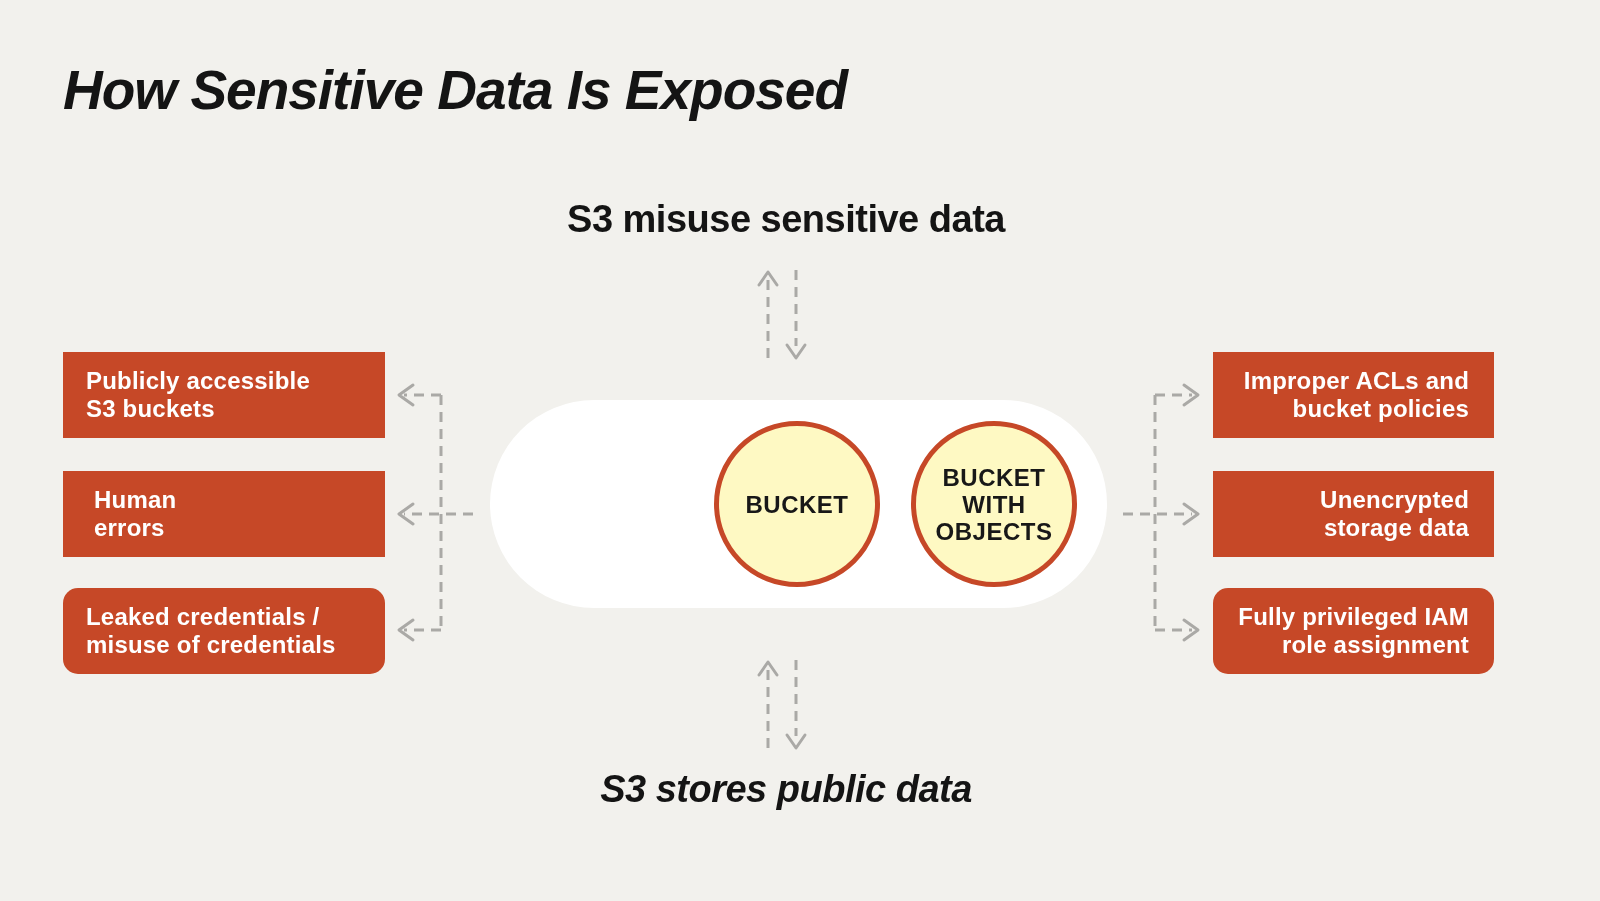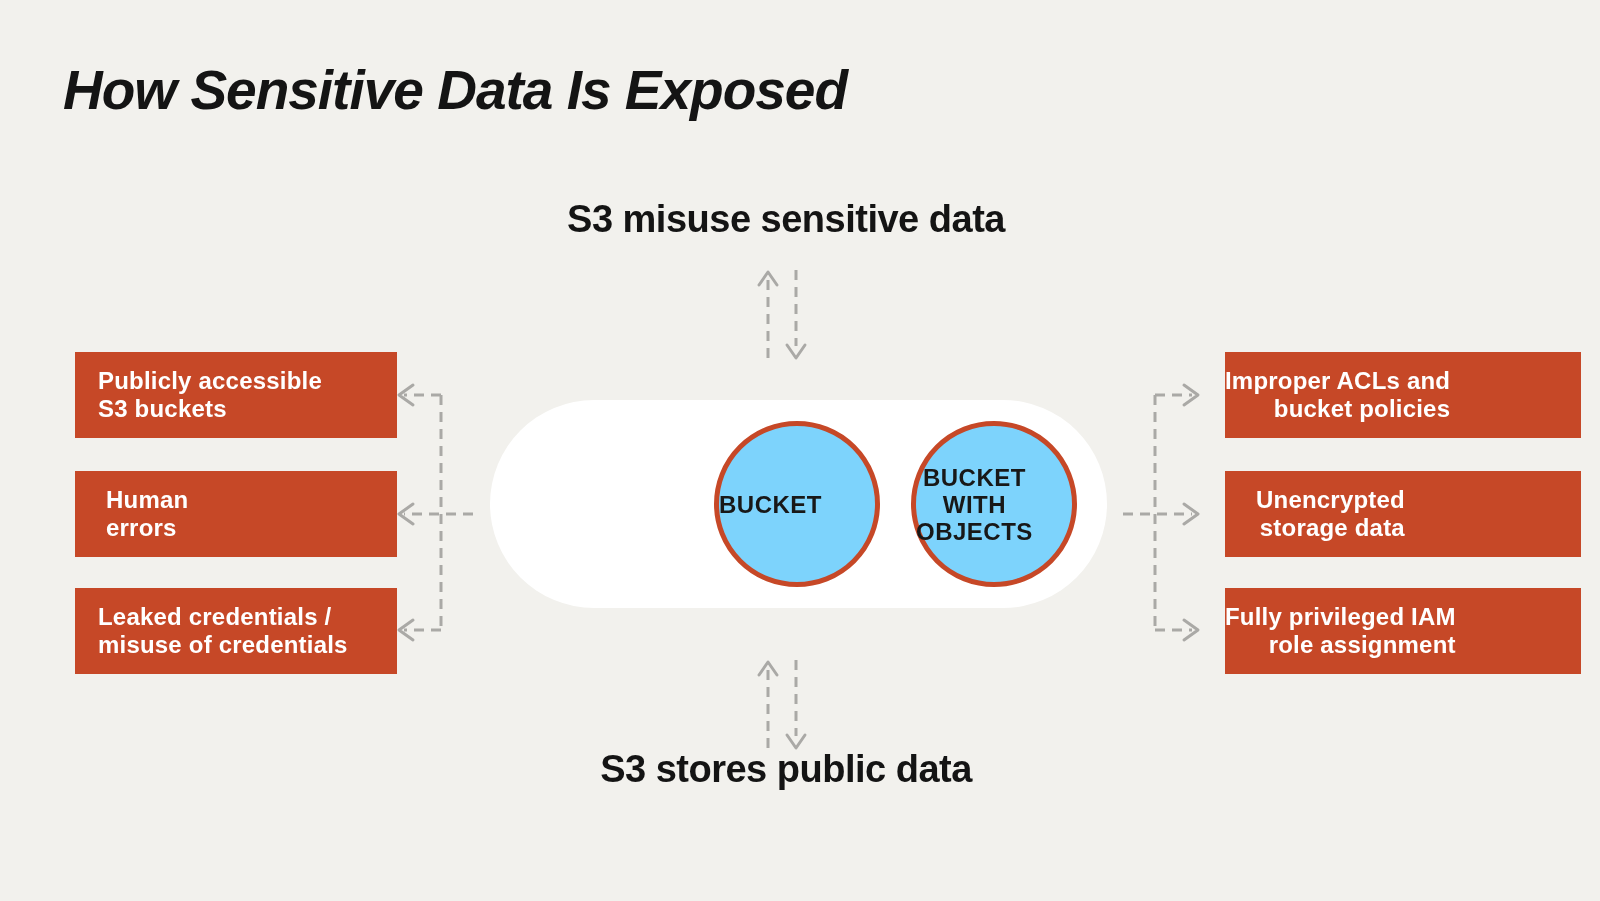--- a/index.html
+++ b/index.html
@@ -12,47 +12,46 @@
   .multiline{white-space:pre-line;}
   .page-title{
     position:absolute;left:63px;top:60px;
     font-size:55px;font-weight:700;letter-spacing:-1px;line-height:1.1;font-style:italic;
   }
   .flow-label{
     position:absolute;left:786px;transform:translateX(-50%);
     font-size:38px;font-weight:700;letter-spacing:-0.5px;white-space:nowrap;
   }
   .flow-label.top{top:198px;}
-  .flow-label.bottom{top:748px;}
+  .flow-label.bottom{top:768px;font-style:italic;}
   .pill{
     position:absolute;left:490px;top:400px;width:617px;height:208px;
     background:#ffffff;border-radius:104px;
   }
   .stage-circle{
     position:absolute;top:21px;width:156px;height:156px;
-    border:5px solid #c64827;border-radius:50%;background:#7dd3fc;
-    display:flex;align-items:center;
+    border:5px solid #c64827;border-radius:50%;background:#fef9c3;
+    display:flex;align-items:center;justify-content:center;
     text-align:center;font-weight:700;font-size:24px;line-height:27px;
     letter-spacing:0.5px;color:#181818;
   }
   .stage-1{left:28px;}
   .stage-2{left:224px;}
   .stage-3{left:421px;}
   .cause-box{
     position:absolute;height:86px;background:#c64827;color:#ffffff;
     display:flex;align-items:center;
     font-size:24px;font-weight:700;line-height:28px;letter-spacing:0.2px;
     box-sizing:border-box;
-    margin-left:12px;
   }
   .cause-left{left:63px;width:322px;padding-left:23px;justify-content:flex-start;text-align:left;}
-  .cause-right{left:1213px;width:356px;padding-right:25px;text-align:right;}
+  .cause-right{left:1213px;width:281px;padding-right:25px;justify-content:flex-end;text-align:right;}
   .row-1{top:352px;}
   .row-2{top:471px;padding-left:31px;}
-  .row-3{top:588px;}
+  .row-3{top:588px;border-radius:15px;}
   #connectors{position:absolute;left:0;top:0;pointer-events:none;}
   .dash{stroke:#aaa9a6;stroke-width:3;fill:none;stroke-dasharray:10 7;}
   .head{stroke:#aaa9a6;stroke-width:3;fill:none;stroke-linecap:round;stroke-linejoin:round;}
 </style>
 </head>
 <body>
 
 <div id="canvas">
 
   <div class="page-title">How Sensitive Data Is Exposed</div>

